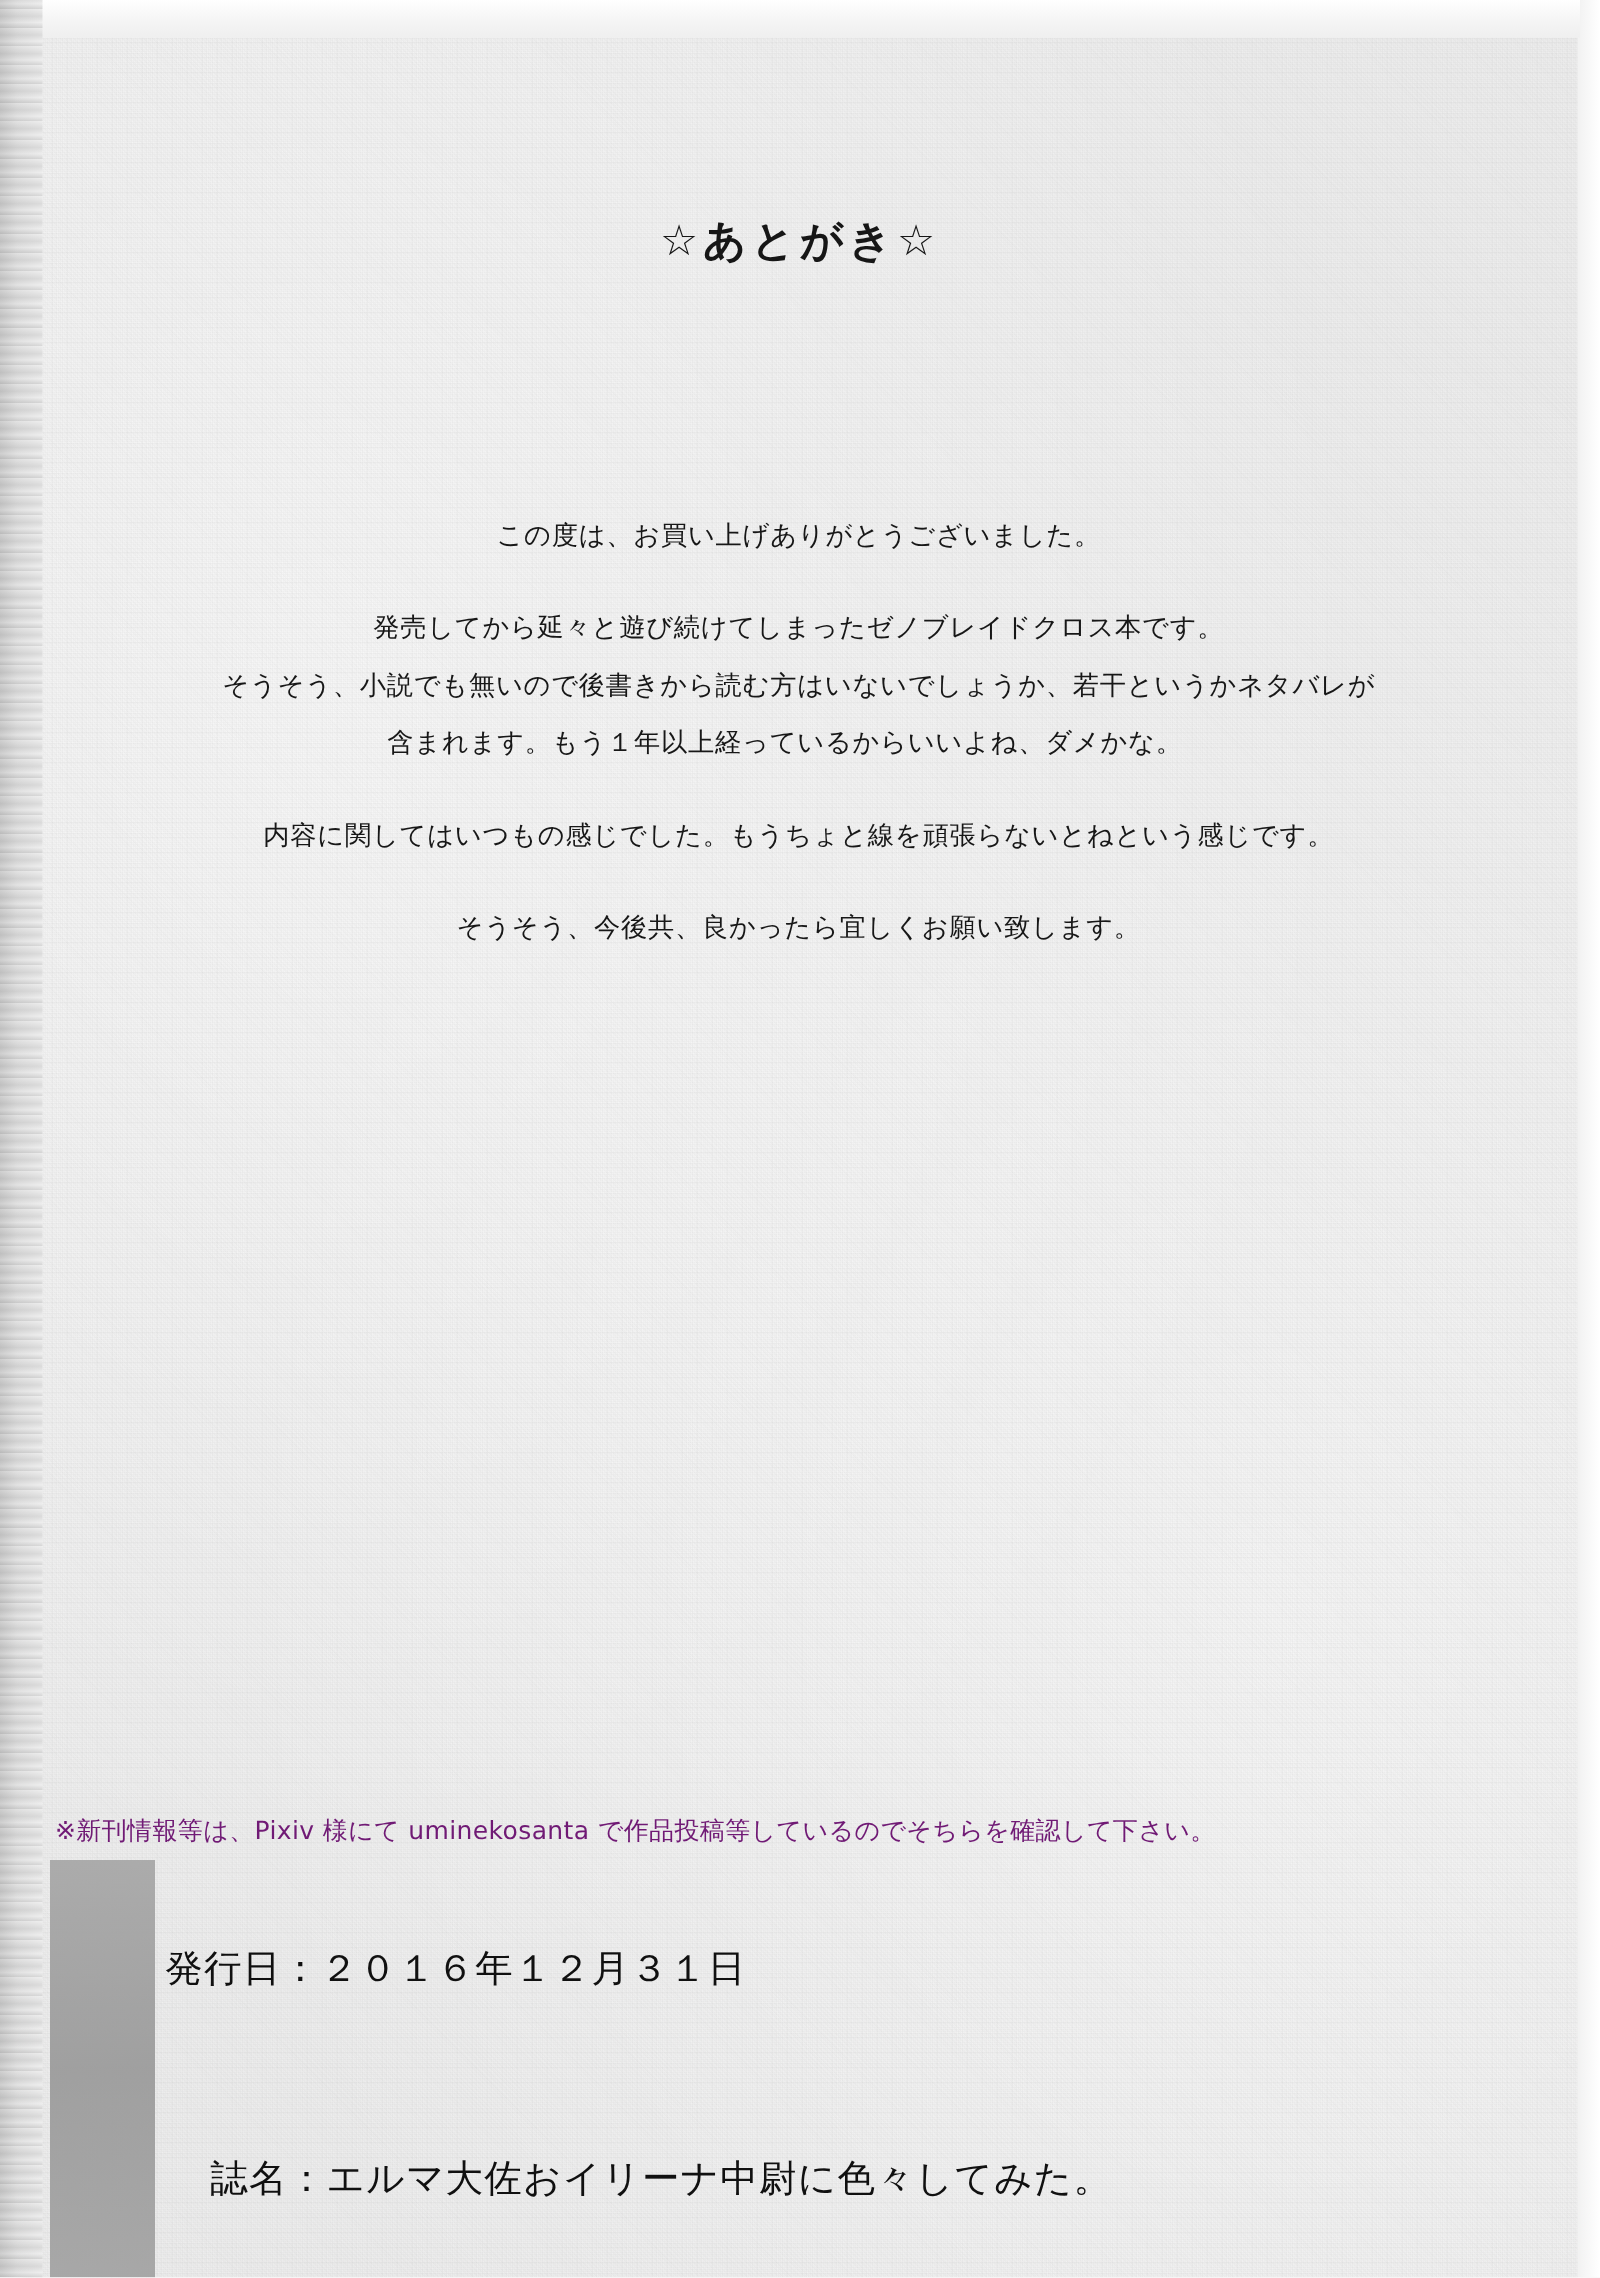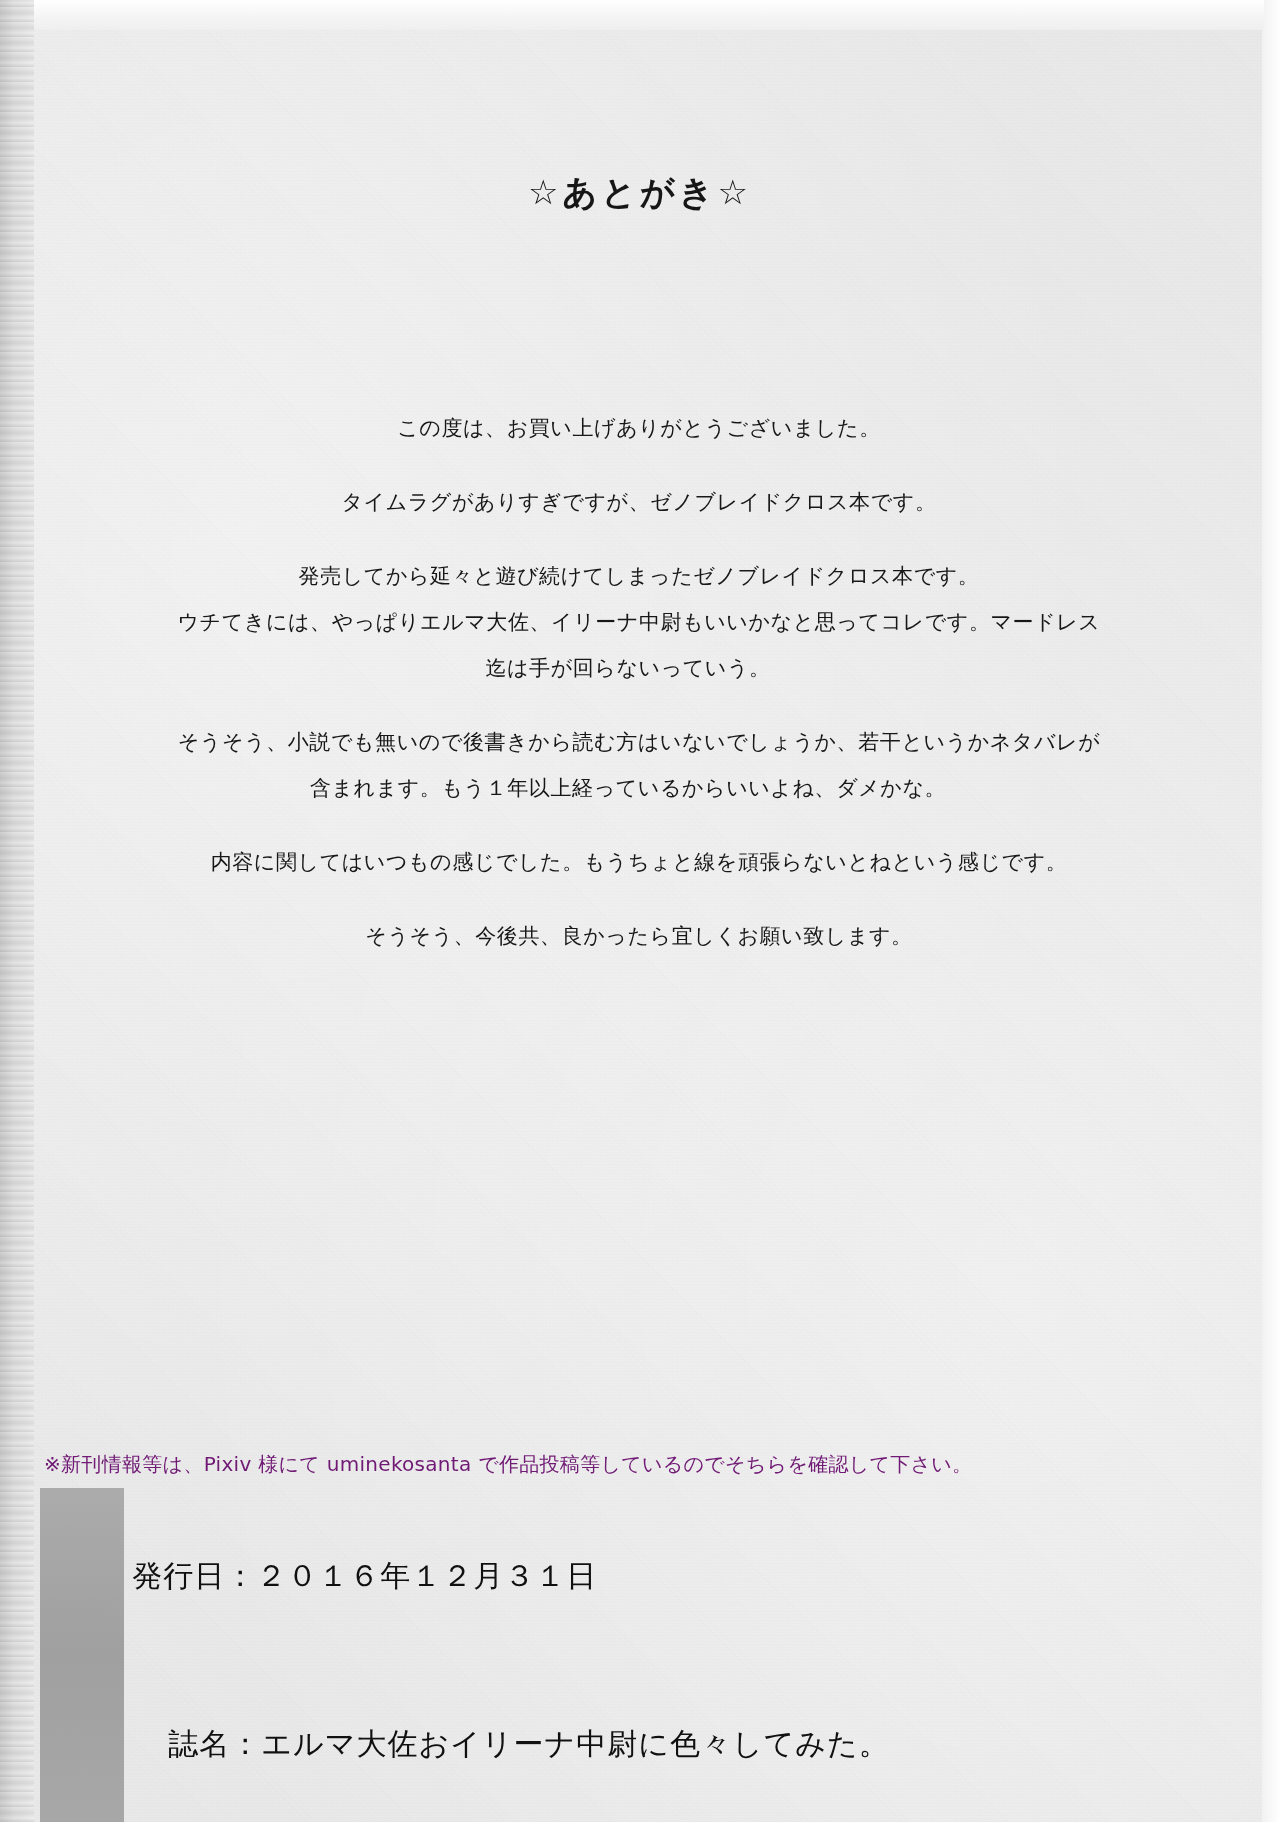--- a/index.html
+++ b/index.html
@@ -140,23 +140,21 @@
   <div class="gutter-top"></div>
   <div class="gutter-left"></div>
   <div class="gutter-right"></div>
 
   <div class="content">
 
     <div class="afterword-title" style="top:170px;">☆あとがき☆</div>
 
     <div class="body-block">
       <p class="para">この度は、お買い上げありがとうございました。</p>
-      <p class="para">タイムラグがありすぎですが、ゼノブレイドクロス本です。</p>
       <p class="para" style="margin-bottom:0;">発売してから延々と遊び続けてしまったゼノブレイドクロス本です。</p>
-      <p class="para">ウチてきには、やっぱりエルマ大佐、イリーナ中尉もいいかなと思ってコレです。マードレス迄は手が回らないっていう。</p>
       <p class="para">そうそう、小説でも無いので後書きから読む方はいないでしょうか、若干というかネタバレが含まれます。もう１年以上経っているからいいよね、ダメかな。</p>
       <p class="para">内容に関してはいつもの感じでした。もうちょと線を頑張らないとねという感じです。</p>
       <p class="para">そうそう、今後共、良かったら宜しくお願い致します。</p>
     </div>
 
     <div class="pixiv-note">※新刊情報等は、Pixiv 様にて uminekosanta で作品投稿等しているのでそちらを確認して下さい。</div>
 
     <div class="colophon-shade"></div>
 
     <div class="colophon">

